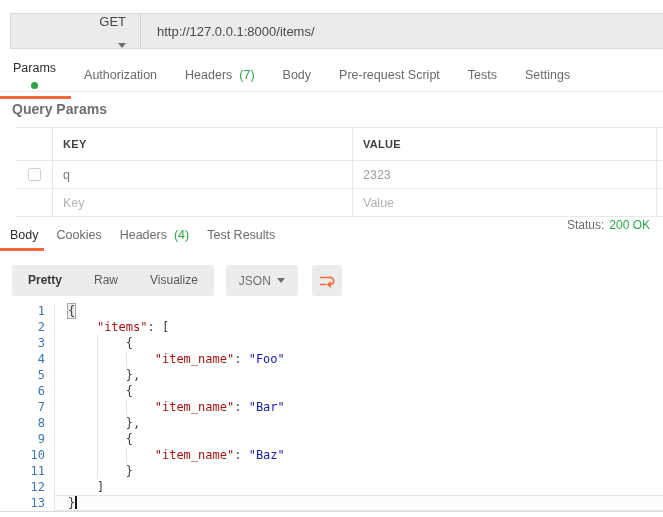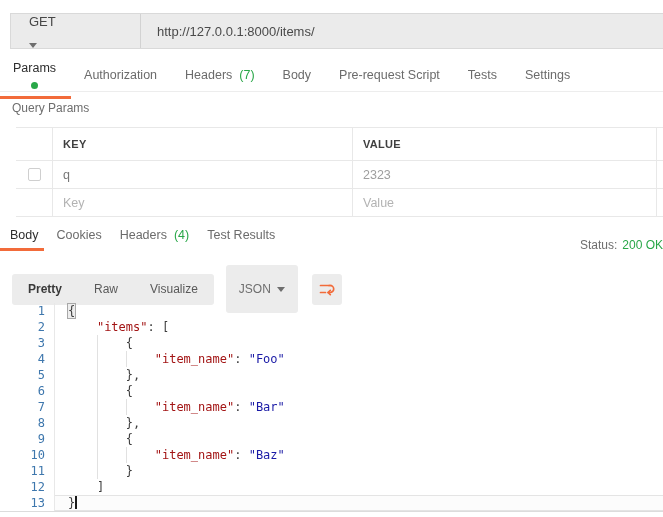--- a/index.html
+++ b/index.html
@@ -3,40 +3,40 @@
 <meta charset="utf-8">
 <style>
   * { margin:0; padding:0; box-sizing:border-box; }
   html,body { background:#fff; }
   body { font-family:"Liberation Sans", sans-serif; }
   #app { position:relative; width:663px; height:517px; background:#fff; overflow:hidden; }
 
   
   .topbar { position:absolute; top:13px; left:10px; right:-4px; height:36px;
     background:#ebebeb; border:1px solid #d9d9d9; display:flex; align-items:stretch; }
-  .method-box { width:130px; border-right:1px solid #d2d2d2; display:flex; align-items:flex-start;
+  .method-box { width:130px; border-right:1px solid #d2d2d2; display:flex; align-items:flex-end;
     justify-content:space-between; padding:0 14px 0 18px; cursor:pointer;flex-direction:column; }
   .method-label { font-size:13px; color:#474747; }
   .chev { width:0; height:0; border-left:4px solid transparent; border-right:4px solid transparent;
     border-top:5px solid #6e6e6e; }
   .url-box { flex:1; display:flex; align-items:center; padding-left:16px; }
   .url-text { font-size:13px; color:#4a4a4a;text-align:center; }
 
   
   .req-tabs { position:absolute; top:58px; left:0; right:0; height:34px; display:flex;
     align-items:center; padding-left:13px; gap:28px; border-bottom:1px solid #ededed; }
   .tab { position:relative; font-size:12.5px; color:#6b6b6b; cursor:pointer; display:flex;
     align-items:center; gap:7px; white-space:nowrap; }
   .tab.active { color:#2d2d2d;flex-direction:column; }
   .req-tabs .tab.active::after { content:''; position:absolute; left:-13px; right:-15px;
     bottom:-10px; height:3px; background:var(--orange); }
   .dot { width:7px; height:7px; border-radius:50%; background:var(--green); }
   .count { color:var(--green); }
 
-  .section-title { position:absolute; top:101px; left:12px; font-size:12px; font-weight:400;
+  .section-title { position:absolute; top:101px; left:12px; font-size:14px; font-weight:700;
     color:#6e6e6e; }
 
   
   .ptable { position:absolute; top:127px; left:16px; right:0; }
   .prow { display:grid; grid-template-columns:36px 300px 304px 1fr; border-bottom:1px solid #e8e8e8; }
   .prow.head { height:34px; border-top:1px solid #e8e8e8; }
   .prow.body { height:28px; }
   .pcell { display:flex; align-items:center; padding-left:10px; overflow:hidden; white-space:nowrap; }
   .pcell.b { border-left:1px solid #e8e8e8; }
   .hcell { font-size:11px; font-weight:700; color:#3f3f3f; letter-spacing:.3px; }
@@ -44,31 +44,31 @@
   .vcell.dim { color:#9e9e9e; }
   .vcell.ph { color:#b3b3b3; }
   .ckwrap { justify-content:center; padding-left:0; }
   .checkbox { width:13px; height:13px; border:1px solid #cfcfcf; border-radius:2px; background:#fff; cursor:pointer; }
 
   
   .resp-tabs { position:absolute; top:218px; left:0; right:0; height:34px; display:flex;
     align-items:center; padding-left:10px; gap:18px; }
   .resp-tabs .tab.active::after { content:''; position:absolute; left:-10px; right:-5px;
     bottom:-9px; height:3px; background:var(--orange); }
-  .status-wrap { position:absolute; right:0; top:0; height:34px; display:flex;
-    align-items:flex-end; gap:5px; font-size:12px; }
+  .status-wrap { position:absolute; right:13px; top:0; height:34px; display:flex;
+    align-items:flex-start; gap:5px; font-size:12px; }
   .status-label { color:#6e6e6e; }
   .status-value { color:var(--green); }
 
   
   .toolbar { position:absolute; top:265px; left:12px; display:flex; align-items:center; }
   .seg-group { display:flex; background:#ececec; border-radius:3px; height:31px; align-items:center; }
   .seg { padding:0 16px; font-size:12px; color:#595959; cursor:pointer; line-height:31px; }
   .seg.active { color:#3a3a3a; font-weight:700; }
-  .fmt-box { margin-left:12px; height:48px; background:#ececec; border-radius:3px; display:flex;
+  .fmt-box { margin-left:12px; height:31px; background:#ececec; border-radius:3px; display:flex;
     align-items:center; padding:0 13px; gap:6px; cursor:pointer; }
   .fmt-label { font-size:12px; color:#6e6e6e; }
   .wrap-btn { margin-left:14px; width:30px; height:31px; background:#ececec; border-radius:3px;
     display:flex; align-items:center; justify-content:center; cursor:pointer; }
 
   
   .code { position:absolute; top:303px; left:0; right:0; border-bottom:1px solid #dcdcdc;
     font-family:"DejaVu Sans Mono", monospace; font-size:12px; cursor:text; }
   .cline { display:flex; height:16px; line-height:16px; }
   .gutter { width:55px; flex:0 0 55px; text-align:right; padding-right:9px;

